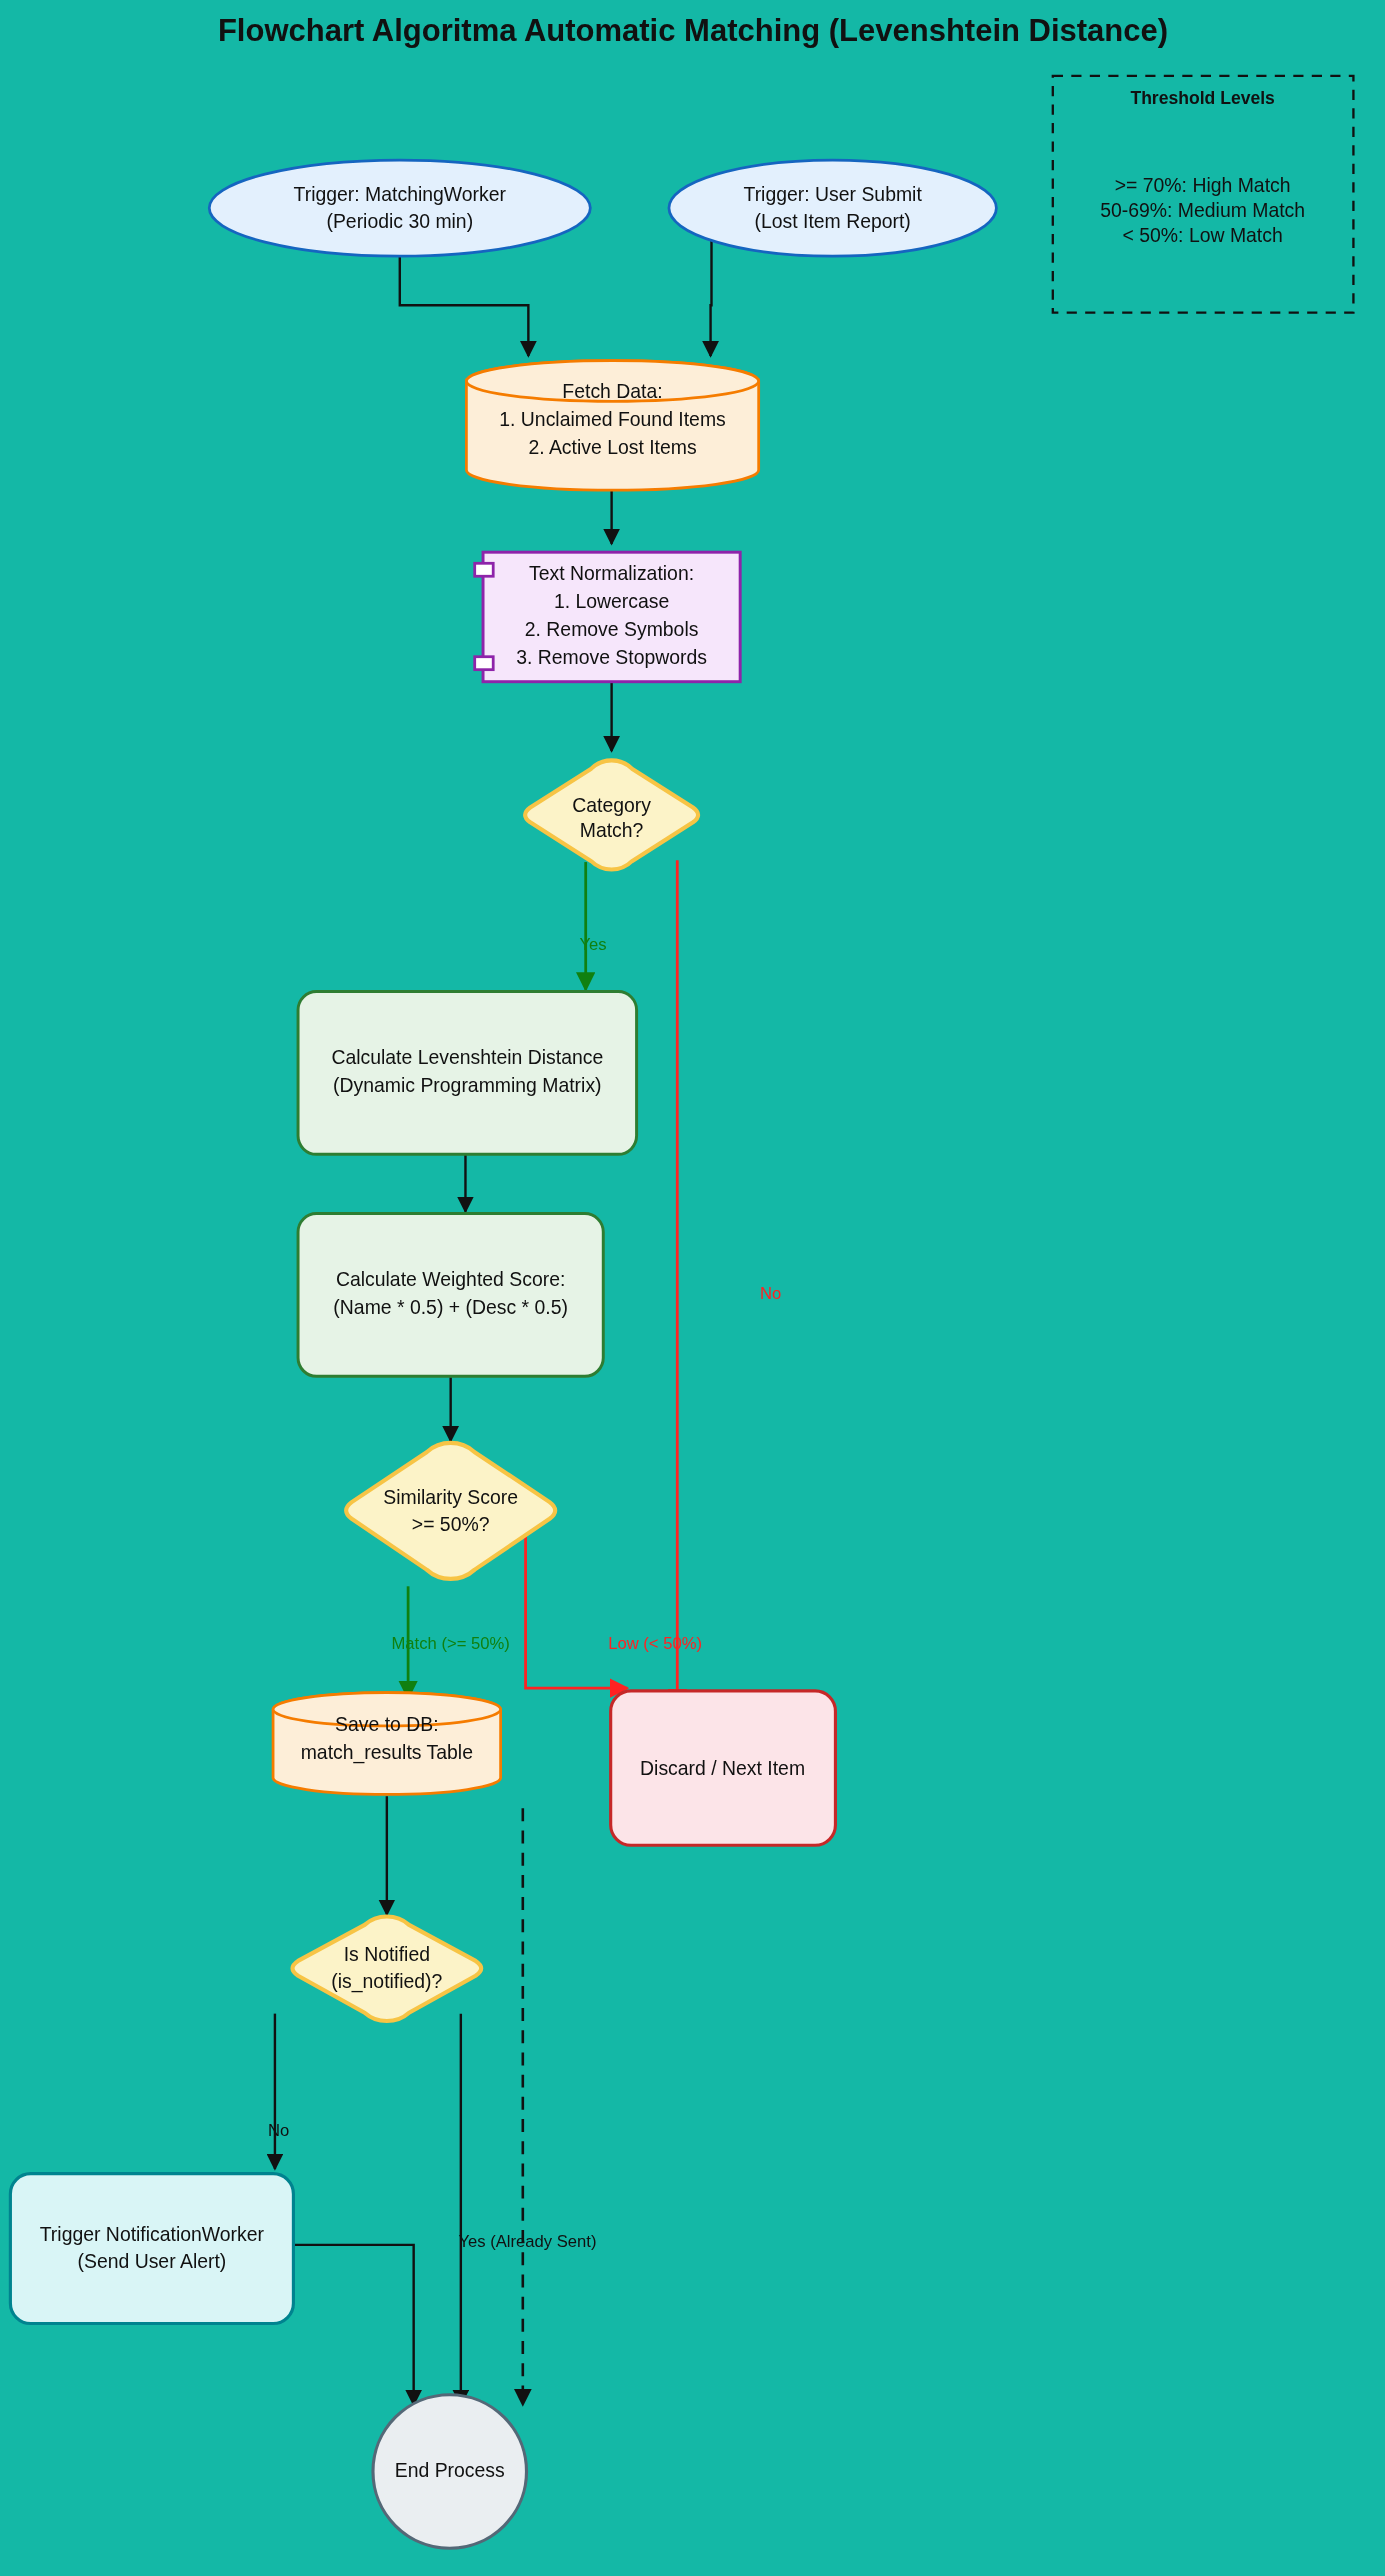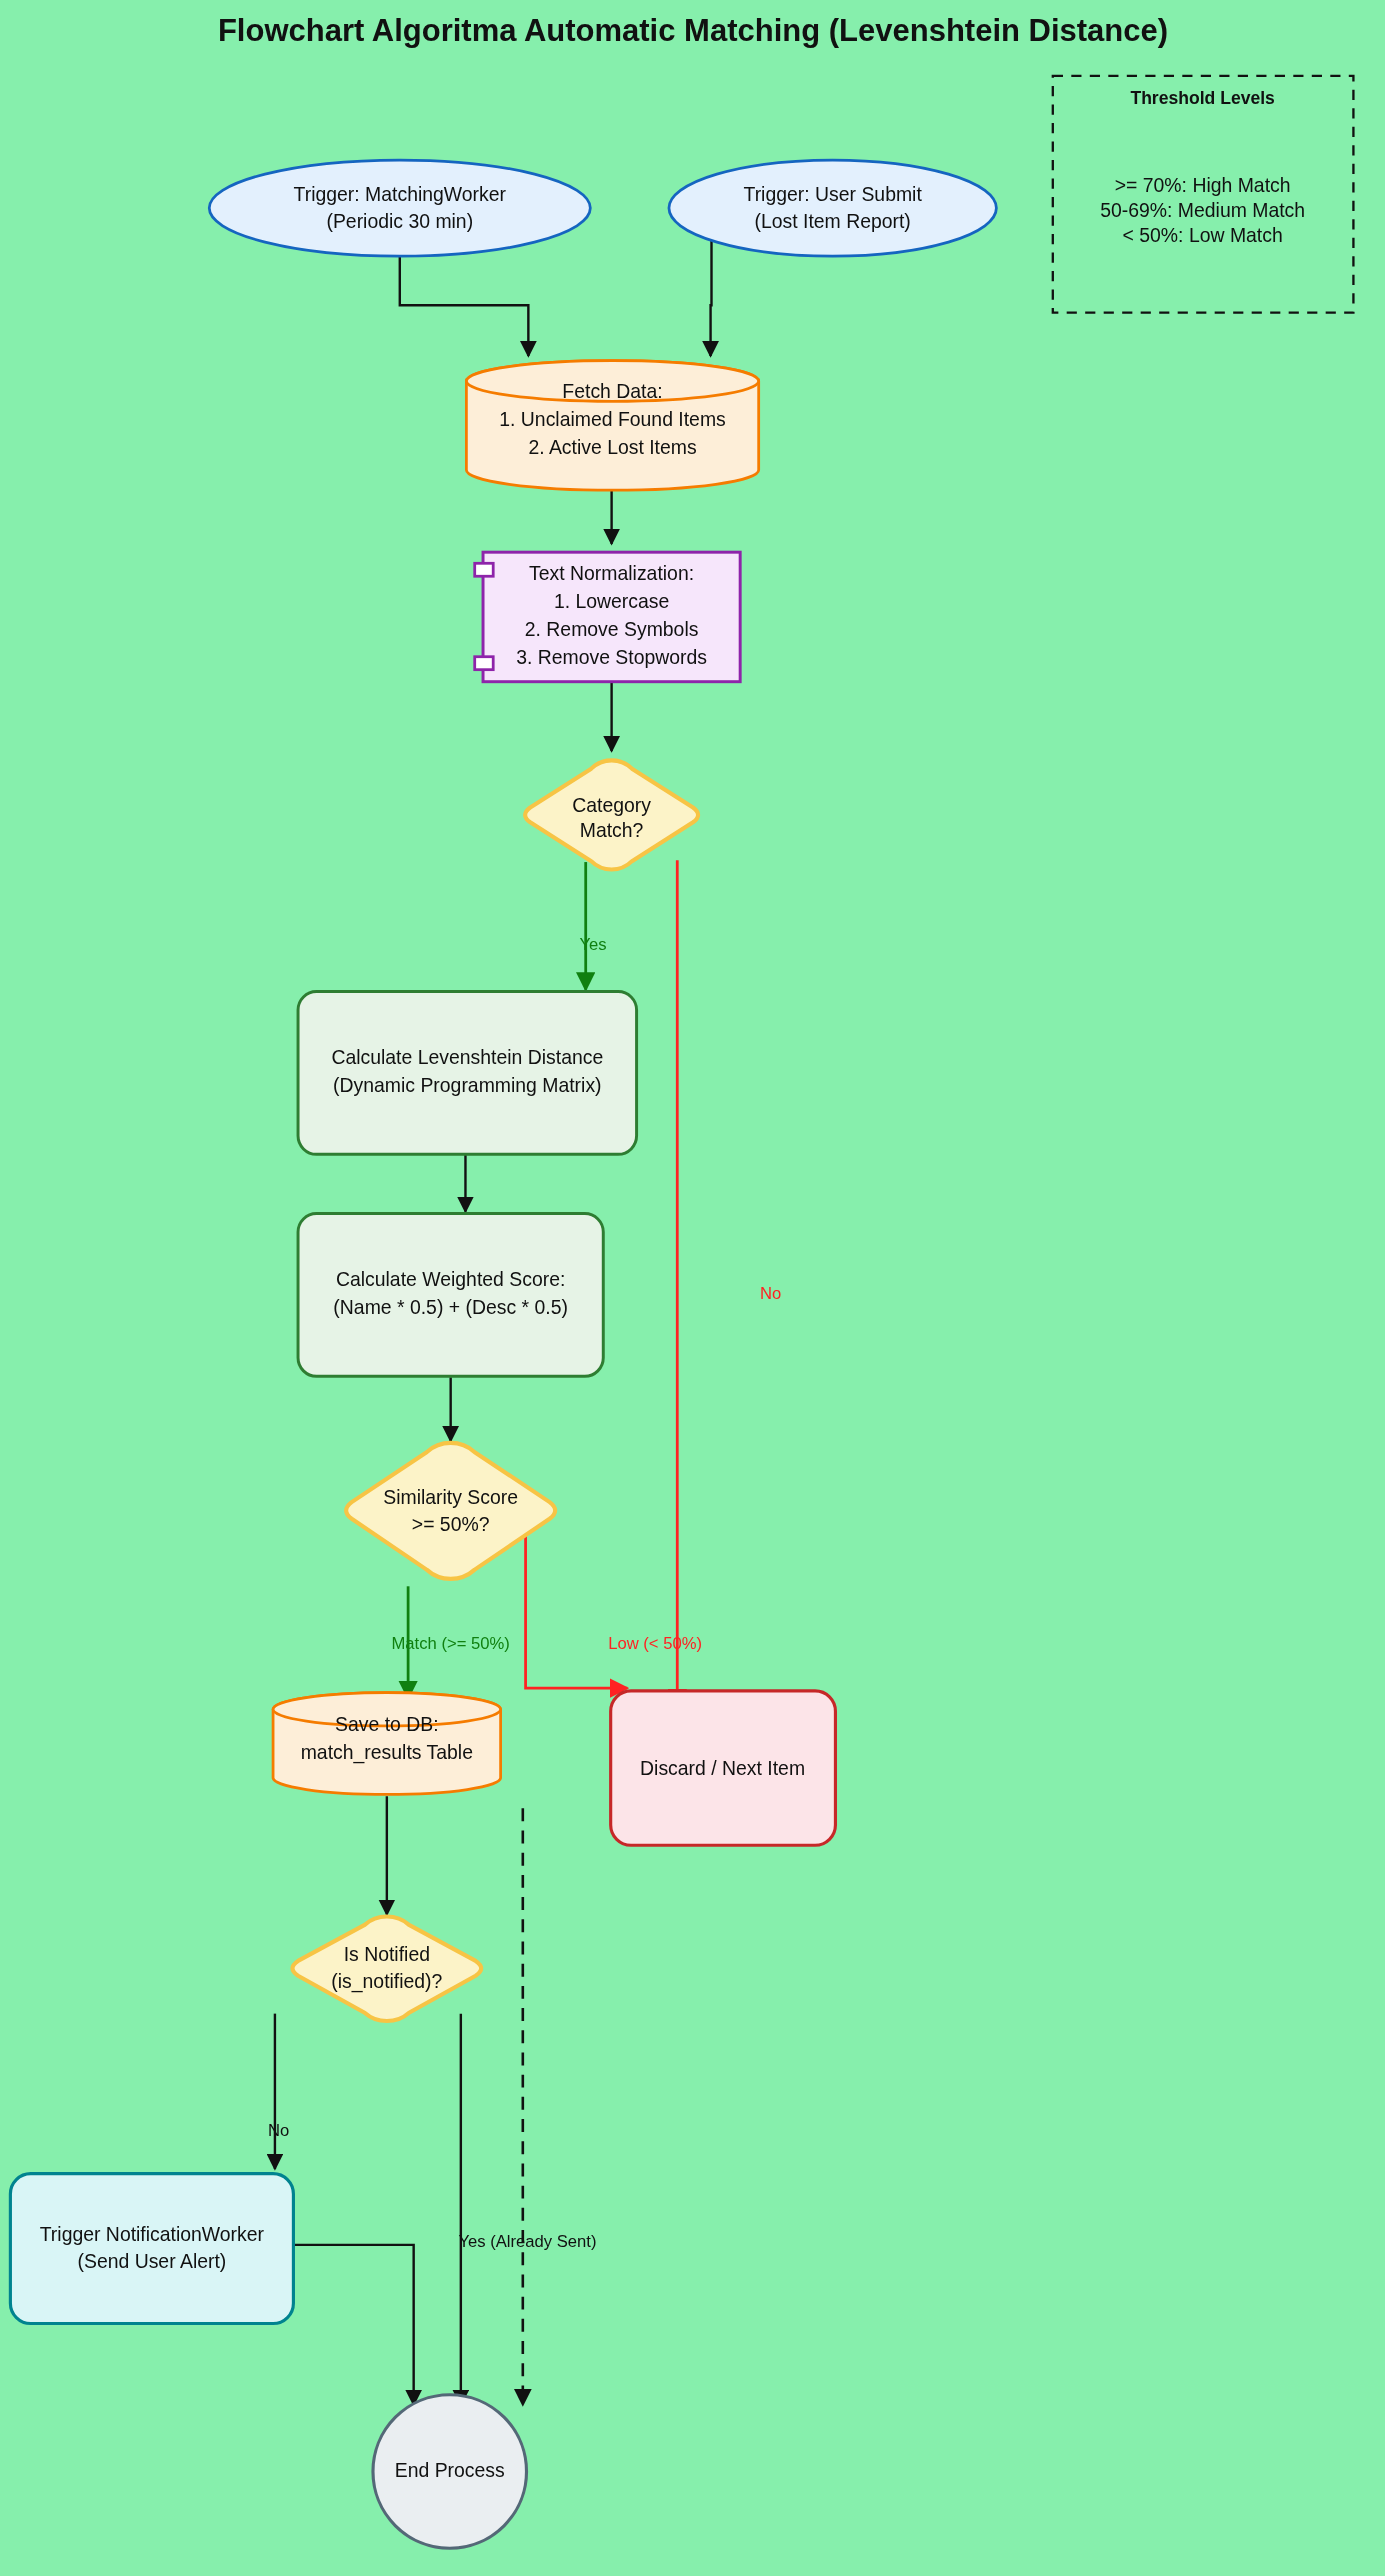--- a/index.html
+++ b/index.html
@@ -1,17 +1,17 @@
 <!DOCTYPE html>
 <html style="font-size:15px"><head>
 <meta charset="utf-8">
 <style>
   html,body{margin:0;padding:0;background:#ffffff;}
   body{width:1386px;height:2576px;font-family:"Liberation Sans",sans-serif;}
-  #stage{position:relative;width:1386px;height:2576px;overflow:hidden;background:#86efac;}
+  #stage{position:relative;width:1386px;height:2576px;overflow:hidden;background:#14b8a6;}
   svg#flow{position:absolute;left:0;top:0;width:1386px;height:2576px;display:block;}
   .nodeText{font-family:"Liberation Sans",sans-serif;font-size:21px;fill:#111111;text-anchor:middle;dominant-baseline:middle;}
   .edgeLabel{font-family:"Liberation Sans",sans-serif;font-size:18px;text-anchor:middle;dominant-baseline:middle;}
   .edgeLabel.green{fill:#108010;}
   .edgeLabel.red{fill:#ff2222;}
   .edgeLabel.black{fill:#111111;}
   .legendTitle{font-family:"Liberation Sans",sans-serif;font-size:19px;font-weight:bold;fill:#111;text-anchor:middle;dominant-baseline:middle;}
   .legendLine{font-family:"Liberation Sans",sans-serif;font-size:21px;fill:#111;text-anchor:middle;dominant-baseline:middle;}
   #title{position:absolute;left:0;top:13px;width:1386px;text-align:center;
          font-family:"Liberation Sans",sans-serif;font-size:31px;font-weight:bold;color:#111;letter-spacing:0px;}

